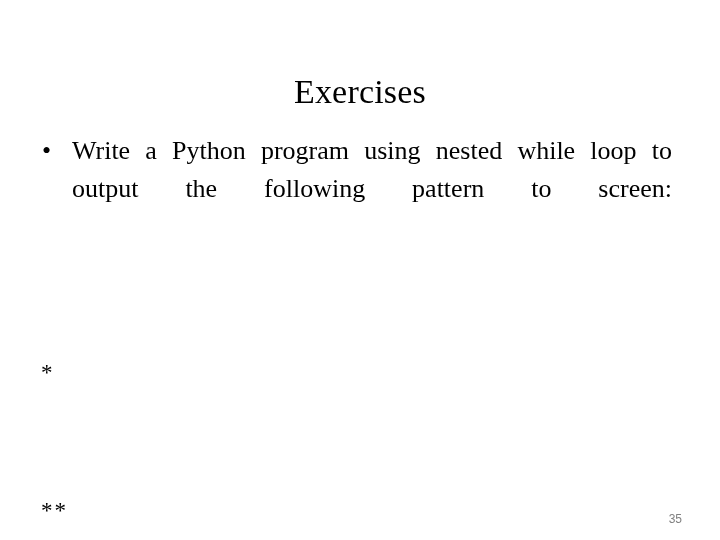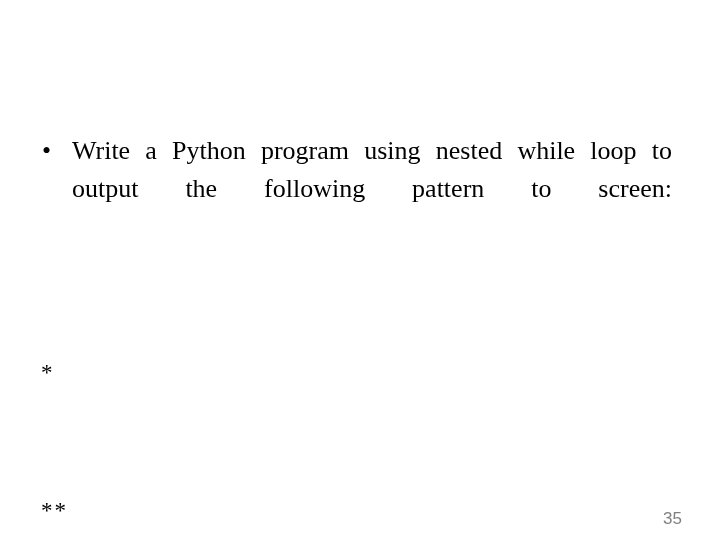--- a/index.html
+++ b/index.html
@@ -70,31 +70,32 @@
     white-space: pre;
   }
   .pattern-row {
     height: 46px;
     white-space: pre;
   }
   #page-number {
     position: absolute;
     right: 38px;
     bottom: 14px;
-    font-size: 17px;
+    font-size: 12px;
     line-height: 14px;
     color: #808080;
     font-family: "Liberation Sans", sans-serif;
   }
 </style>
 </head>
 <body>
 
 <div id="slide">
 
+  <h1 id="slide-title">Exercises</h1>
 
   <div id="bullet-list">
     <div class="bullet-item">
       <span class="bullet-marker">•</span>
       <span class="bullet-text">Write a Python program using nested while loop to output the following pattern to screen:</span>
     </div>
   </div>
 
   <div id="pattern-block">
     <div class="pattern-row">*</div>

